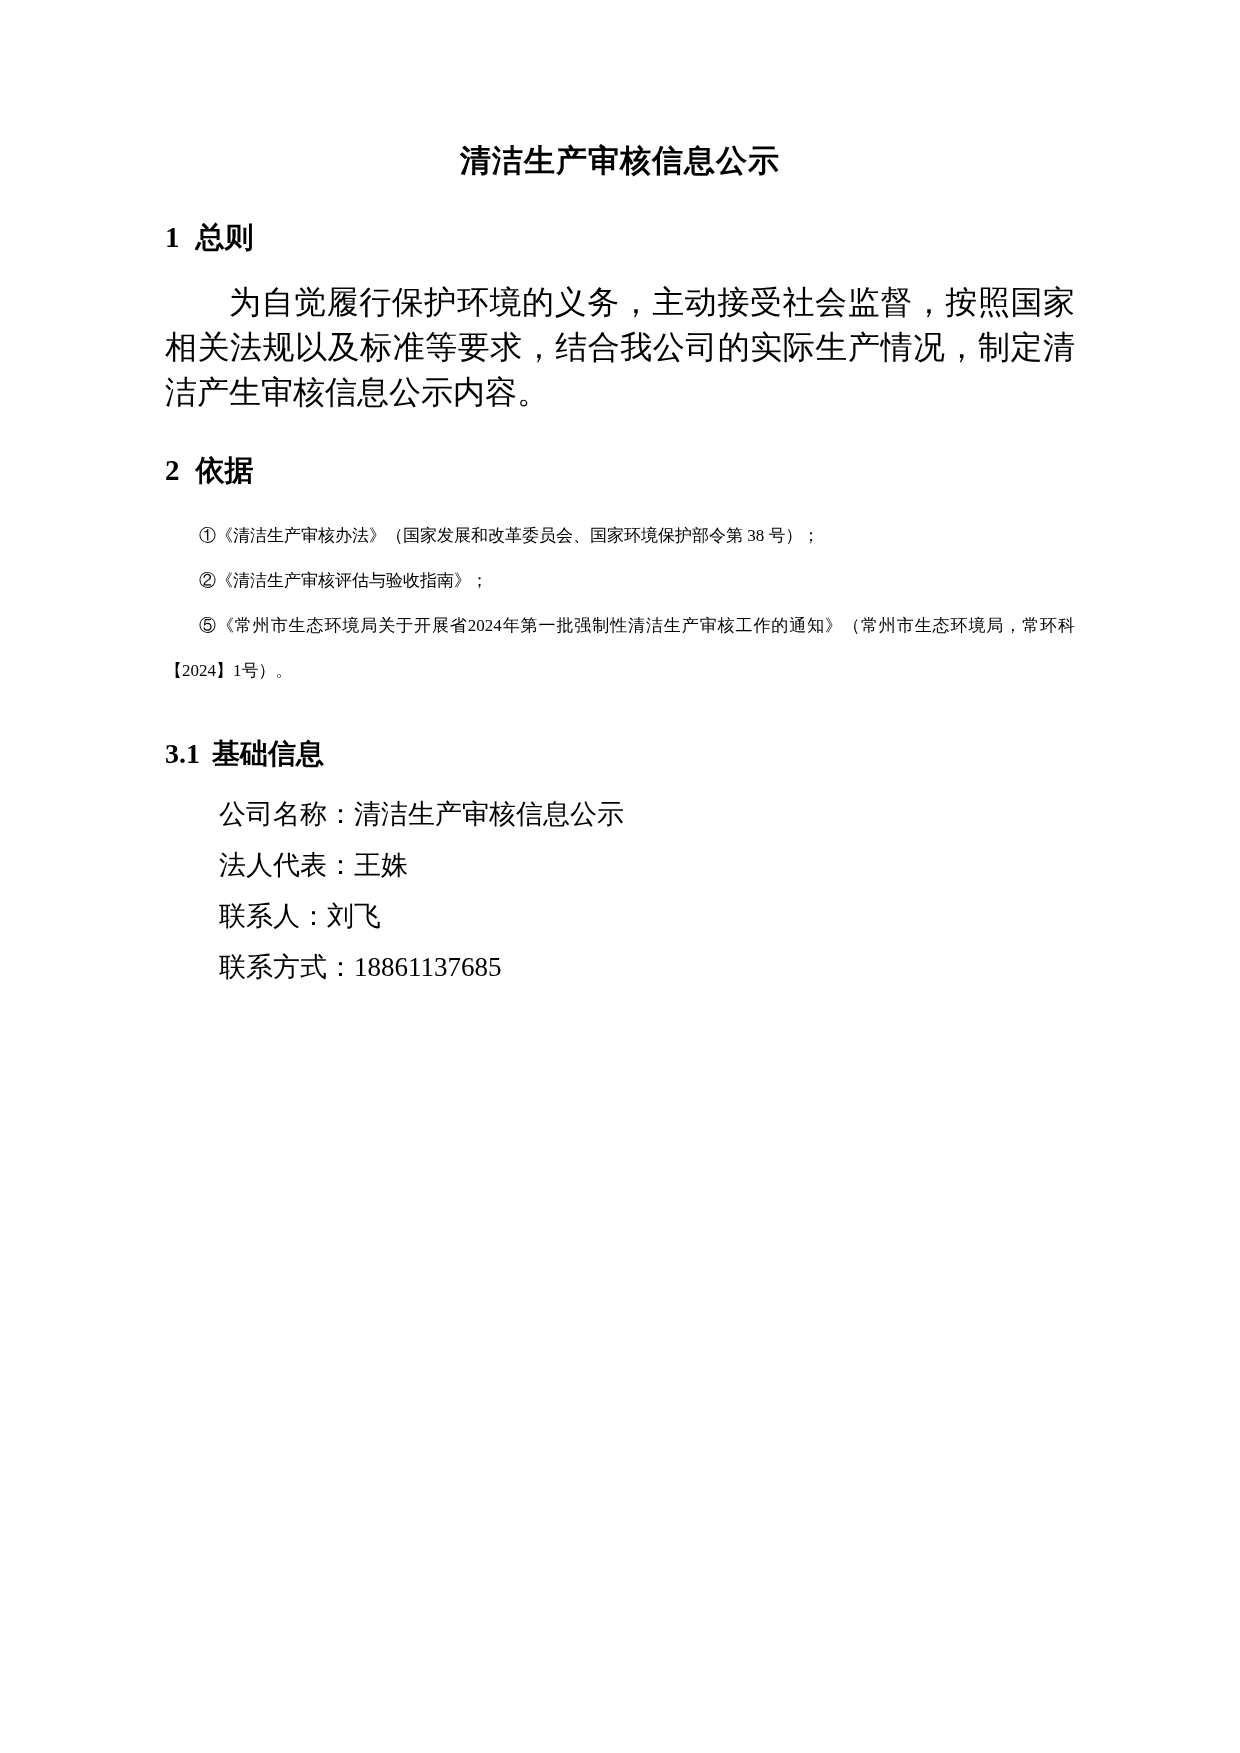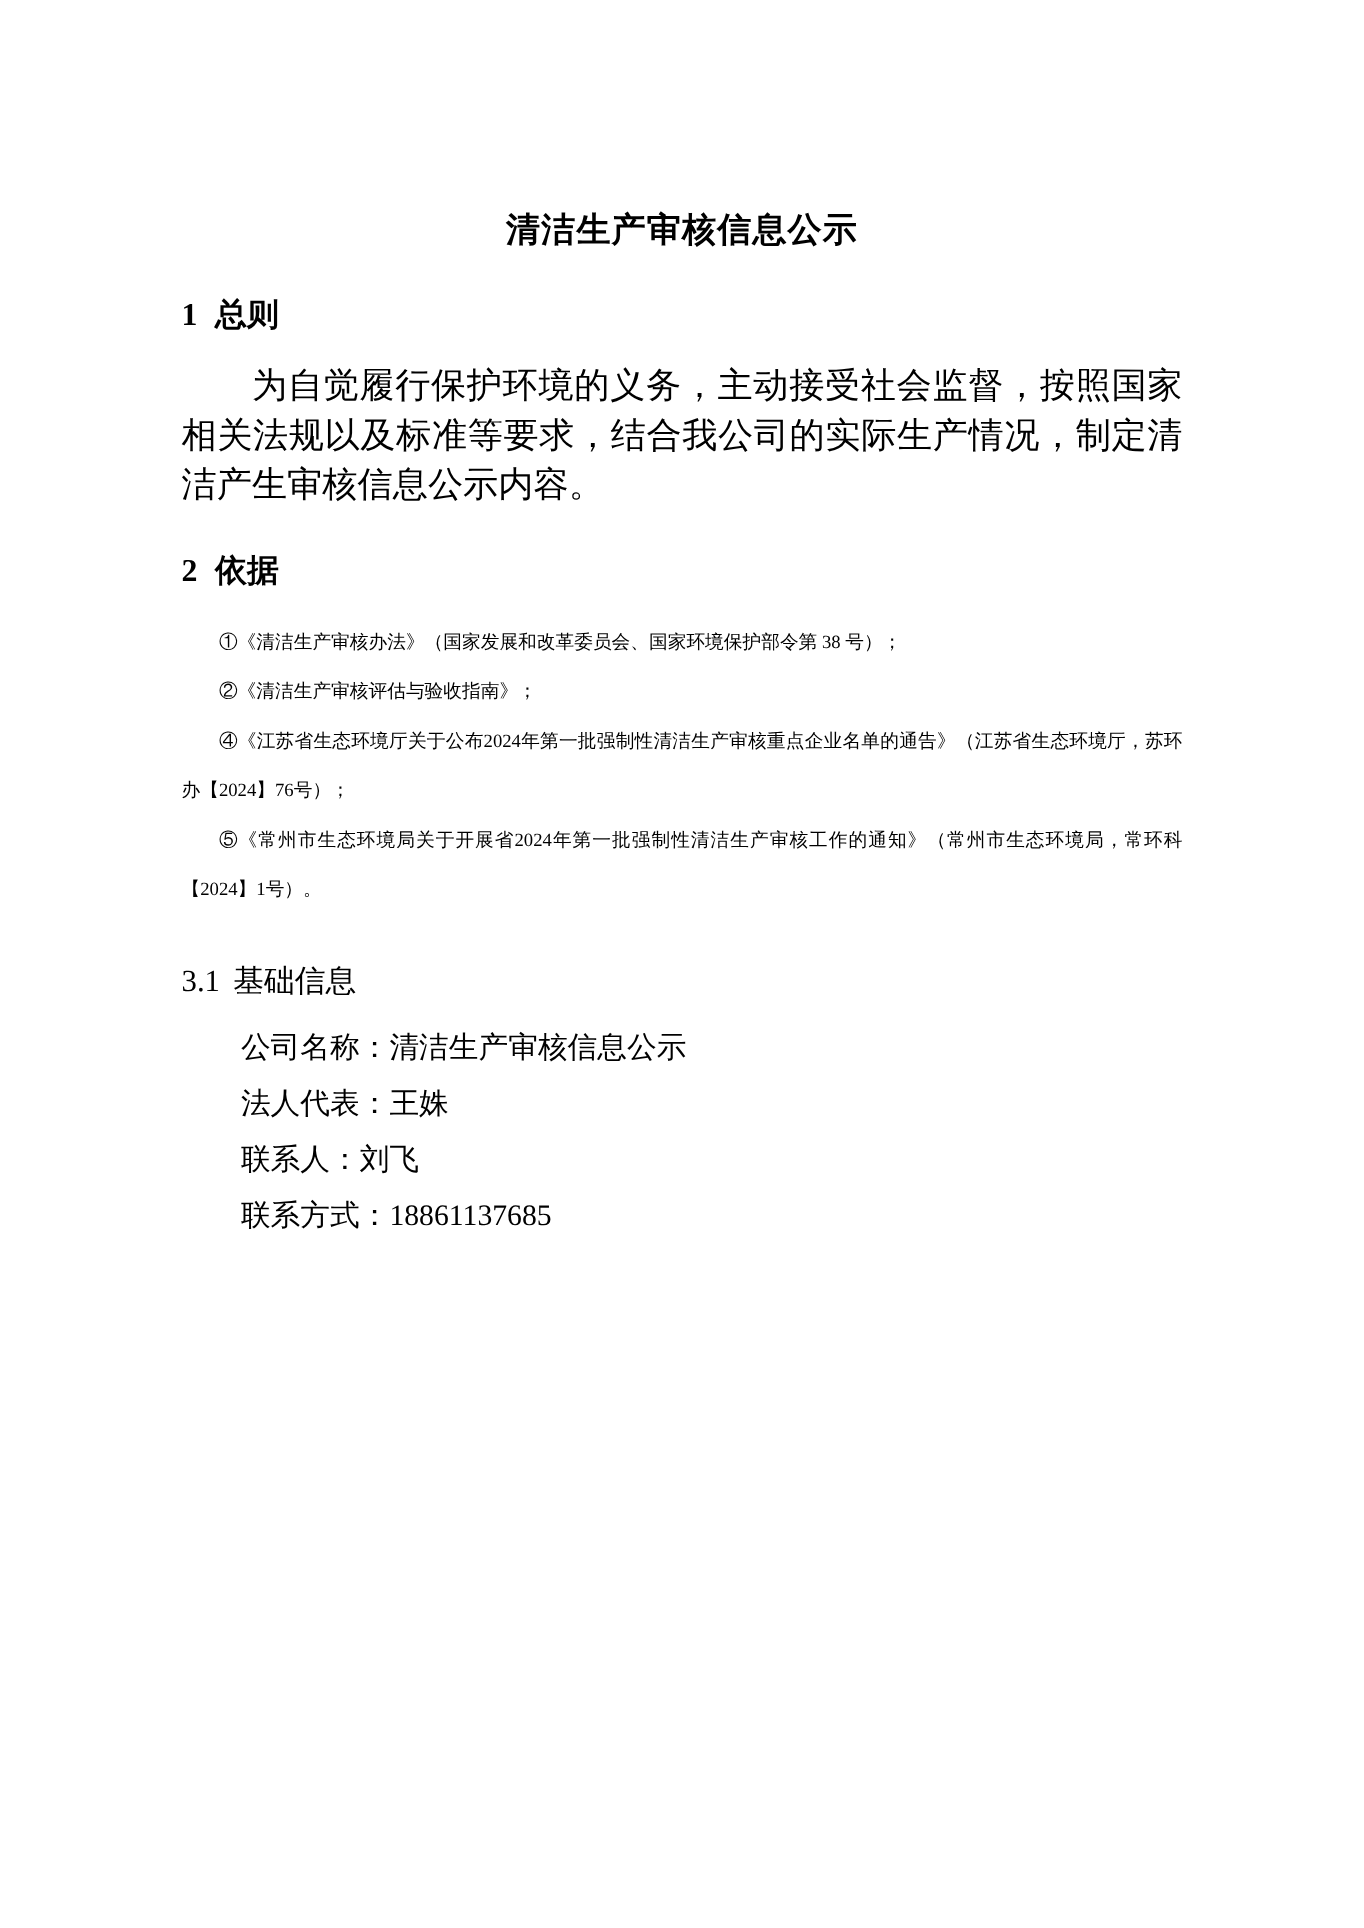--- a/index.html
+++ b/index.html
@@ -7,21 +7,20 @@
   body {
     width: 1240px;
     font-family: "Liberation Serif", serif;
     color: #000000;
   }
   .page {
     width: 1240px;
     height: 1270px;
     background: #ffffff;
     overflow: hidden;
-    margin-top: 48px;
   }
   .content {
     padding: 140px 165px 0 165px;
     width: 100%;
   }
   .doc-title {
     font-family: "Liberation Sans", sans-serif;
     font-size: 31px;
     font-weight: bold;
     text-align: center;
@@ -31,21 +30,21 @@
   .sec-heading {
     font-family: "Liberation Sans", sans-serif;
     font-size: 29px;
     font-weight: bold;
     margin: 36px 0 22px 0;
   }
   .sec-heading .num { margin-right: 16px; font-family: "Liberation Serif", serif; }
   .sub-heading {
     font-family: "Liberation Sans", sans-serif;
     font-size: 28px;
-    font-weight: normal;
+    font-weight: bold;
     margin: 42px 0 16px 0;
   }
   .sub-heading .num { margin-right: 12px; font-family: "Liberation Serif", serif; }
   .para {
     font-size: 32px;
     line-height: 45px;
     text-align: justify;
     text-indent: 2em;
   }
   .ref-item {
@@ -71,21 +70,20 @@
 
     <div class="sec">
       <h2 class="sec-heading"><span class="num">1</span><span>总则</span></h2>
       <p class="para">为自觉履行保护环境的义务，主动接受社会监督，按照国家相关法规以及标准等要求，结合我公司的实际生产情况，制定清洁产生审核信息公示内容。</p>
     </div>
 
     <div class="sec">
       <h2 class="sec-heading"><span class="num">2</span><span>依据</span></h2>
       <p class="ref-item">①《清洁生产审核办法》（国家发展和改革委员会、国家环境保护部令第 38 号）；</p>
       <p class="ref-item">②《清洁生产审核评估与验收指南》；</p>
-      <p class="ref-item">④《江苏省生态环境厅关于公布2024年第一批强制性清洁生产审核重点企业名单的通告》（江苏省生态环境厅，苏环办【2024】76号）；</p>
       <p class="ref-item">⑤《常州市生态环境局关于开展省2024年第一批强制性清洁生产审核工作的通知》（常州市生态环境局，常环科【2024】1号）。</p>
     </div>
 
     <div class="sec">
 
       <h3 class="sub-heading"><span class="num">3.1</span><span>基础信息</span></h3>
 
       <p class="info-line">公司名称：清洁生产审核信息公示</p>
       <p class="info-line">法人代表：王姝</p>
       <p class="info-line">联系人：刘飞</p>

